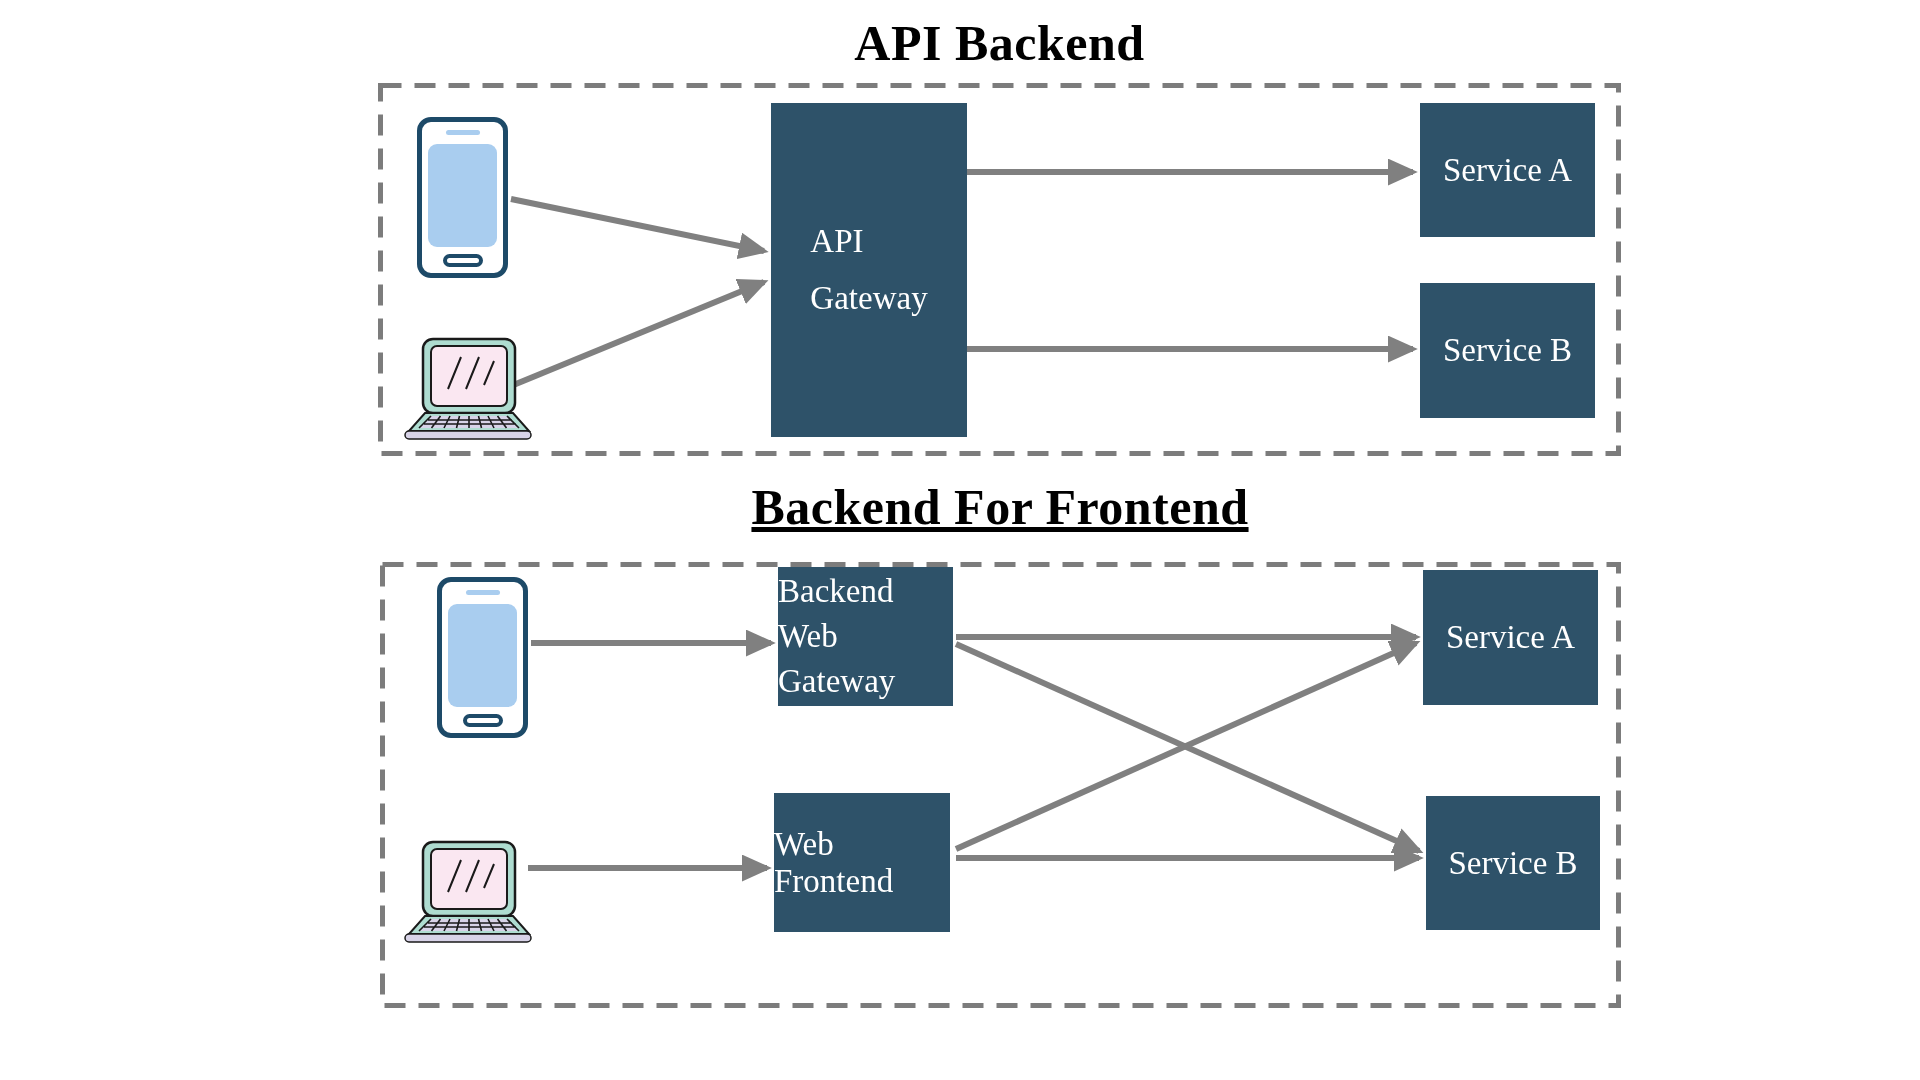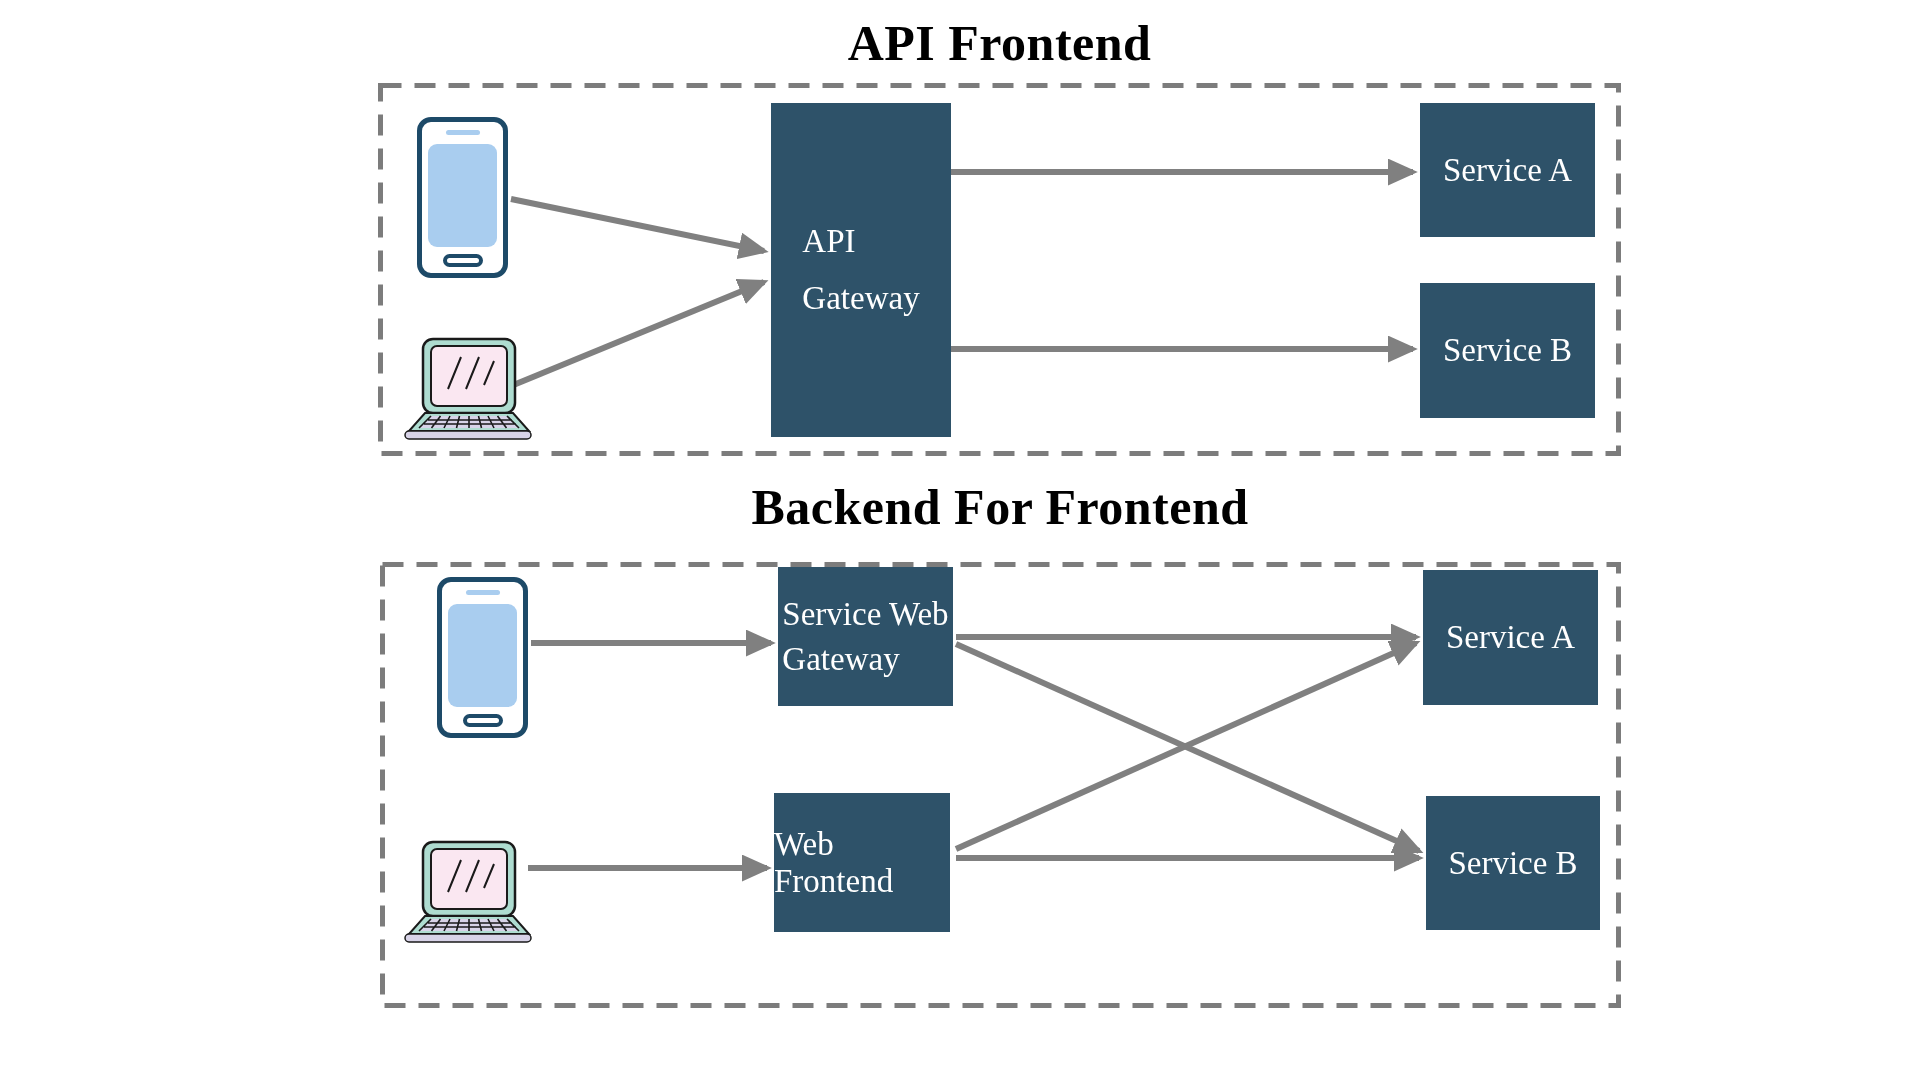--- a/index.html
+++ b/index.html
@@ -8,30 +8,30 @@
 
   .layer{position:absolute;left:0;top:0;width:1920px;height:1080px;}
 
   .title{
     position:absolute;text-align:center;
     font-family:"Liberation Serif", serif;
     font-weight:bold;font-size:50px;color:var(--title-text,#000);
     letter-spacing:0.5px;
   }
   #title-1{left:378px;top:14px;width:1243px;}
-  #title-2{left:380px;top:478px;width:1240px;}
+  #title-2{left:380px;top:478px;width:1240px;text-decoration:underline;}
 
   .node{
     position:absolute;background:var(--node-fill,#2E5269);
     color:var(--node-text,#fff);
     display:flex;align-items:center;justify-content:center;
     text-align:left;font-size:33px;
   }
   .node .stack{display:flex;flex-direction:column;}
-  #api-gw-node{left:771px;top:103px;width:180px;height:334px;}
+  #api-gw-node{left:771px;top:103px;width:196px;height:334px;}
   #api-gw-node .stack span{line-height:57px;}
   #svc-a-1{left:1420px;top:103px;width:175px;height:134px;}
   #svc-b-1{left:1420px;top:283px;width:175px;height:135px;}
   #mobile-gw-node{left:778px;top:567px;width:175px;height:139px;}
   #mobile-gw-node .stack span{line-height:45px;}
   #web-gw-node{left:774px;top:793px;width:176px;height:139px;}
   #svc-a-2{left:1423px;top:570px;width:175px;height:135px;}
   #svc-b-2{left:1426px;top:796px;width:174px;height:134px;}
 
   
@@ -90,21 +90,21 @@
   <line class="arrow" x1="947" y1="349" x2="1413" y2="349" marker-end="url(#ah)"></line>
 
   <line class="arrow" x1="531" y1="643" x2="771" y2="643" marker-end="url(#ah)"></line>
   <line class="arrow" x1="528" y1="868" x2="767" y2="868" marker-end="url(#ah)"></line>
   <line class="arrow" x1="956" y1="637" x2="1416" y2="637" marker-end="url(#ah)"></line>
   <line class="arrow" x1="956" y1="644" x2="1419" y2="851" marker-end="url(#ah)"></line>
   <line class="arrow" x1="956" y1="849" x2="1416" y2="643" marker-end="url(#ah)"></line>
   <line class="arrow" x1="956" y1="858" x2="1419" y2="858" marker-end="url(#ah)"></line>
 </svg>
 
-<div class="title" id="title-1">API Frontend</div>
+<div class="title" id="title-1">API Backend</div>
 
 <div class="phone" id="phone-1">
   <div class="speaker"></div>
   <div class="screen"></div>
   <div class="home"></div>
 </div>
 
 <svg class="laptop" id="laptop-1" viewBox="0 0 133 105">
   <rect class="lap-body" x="22" y="2" width="92" height="74" rx="10" stroke="#1a1a1a" stroke-width="2.5"></rect>
   <rect class="lap-screen" x="30" y="9" width="76" height="60" rx="6" stroke="#1a1a1a" stroke-width="2"></rect>
@@ -146,21 +146,21 @@
   <path class="lap-body" d="M24 76 L112 76 L128 94 L8 94 Z" stroke="#1a1a1a" stroke-width="2"></path>
   <path class="lap-keys" d="M30 79 L106 79 L118 91 L18 91 Z"></path>
   <path d="M27 83 L111 83 M23 87 L115 87
            M30 79 L18 91 M39.5 79 L30.5 91 M49 79 L43 91 M58.5 79 L55.5 91
            M68 79 L68 91 M77.5 79 L80.5 91 M87 79 L93 91 M96.5 79 L105.5 91 M106 79 L118 91" stroke="#1a1a1a" stroke-width="1.6" fill="none"></path>
   <rect class="lap-keys" x="4" y="94" width="126" height="8" rx="4" stroke="#1a1a1a" stroke-width="1.5"></rect>
 </svg>
 
 <div class="node" id="mobile-gw-node">
   <div class="stack">
-    <span>Service Web</span>
+    <span>Backend Web</span>
     <span>Gateway</span>
   </div>
 </div>
 
 <div class="node" id="web-gw-node">
   <span>Web Frontend</span>
 </div>
 
 <div class="node" id="svc-a-2">
   <span>Service A</span>

